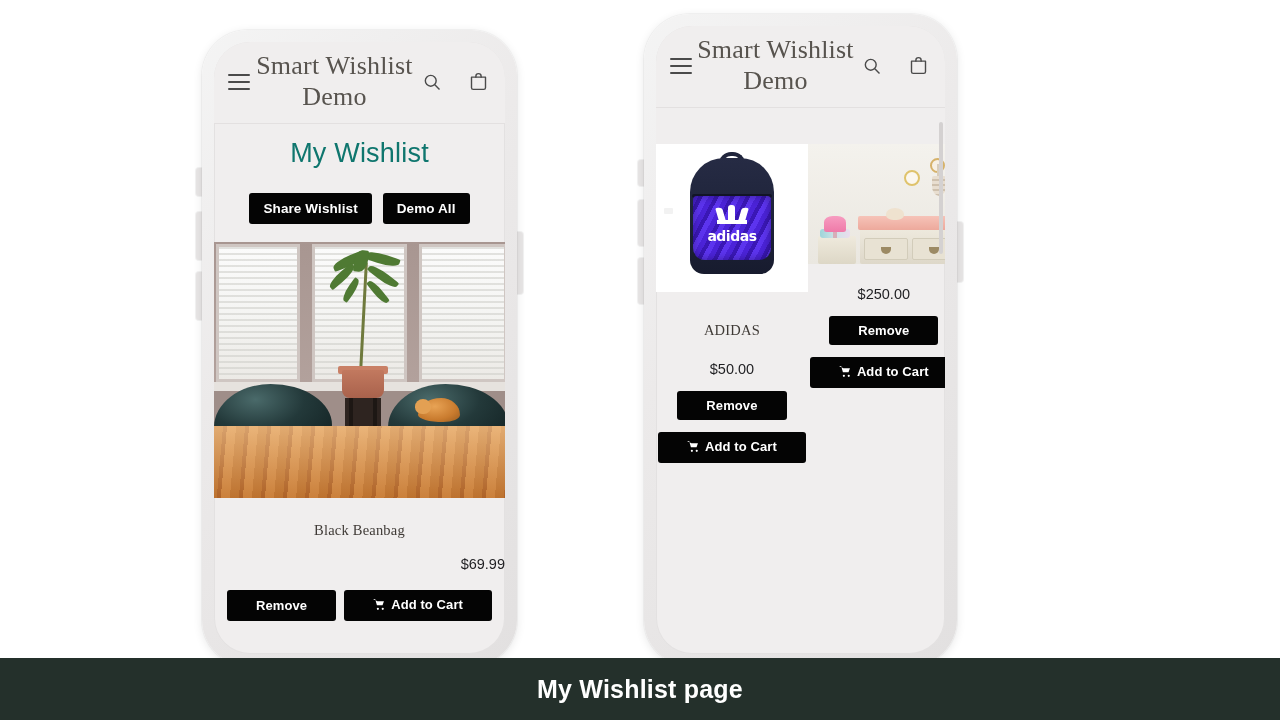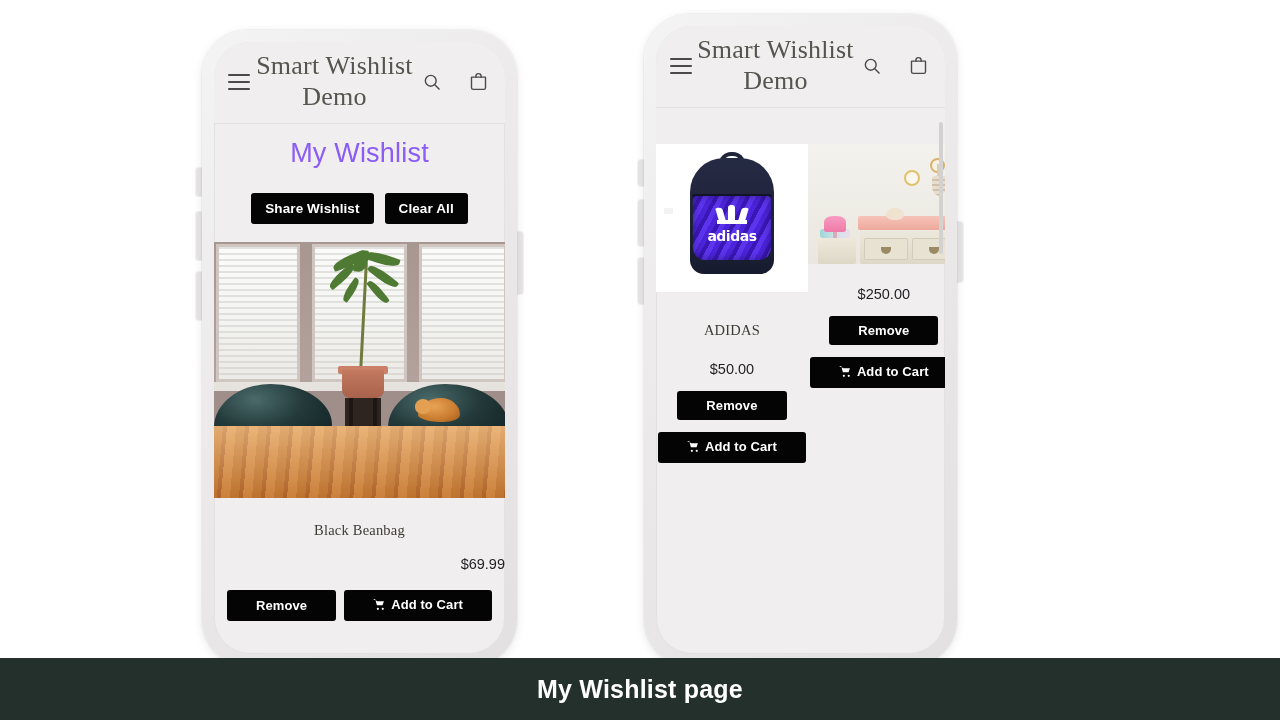--- a/index.html
+++ b/index.html
@@ -64,21 +64,21 @@
   .hamburger { width: 22px; display:flex; flex-direction:column; gap:5px; cursor:pointer;}
   .hamburger span { display:block; height:2px; background:#4a4a4a; border-radius:1px; }
   .shop-title {
     flex: 1; text-align:center;
     font-family: "Liberation Serif", serif;
     font-size: 26px; line-height: 1.17; color: #57534e; letter-spacing: .2px;
   }
 
   
   .wishlist-title {
-    text-align:center; font-size: 27px; color:#8b5cf6; letter-spacing:.2px;
+    text-align:center; font-size: 27px; color:#0f766e; letter-spacing:.2px;
     padding: 14px 0 0 0; font-weight: 400;
   }
   .action-row { display:flex; justify-content:center; gap:11px; padding: 24px 0 18px 0; }
   .btn-dark {
     background:#040404; color:#ffffff; border:none; border-radius:3px;
     font-family:"Liberation Sans", sans-serif; font-size:13.5px; font-weight:700;
     padding: 8px 14px; cursor:pointer; white-space:nowrap; letter-spacing:.1px;
   }
   .btn-dark.small { font-size:13px; padding:7px 29px; }
   .product-name {
@@ -311,21 +311,21 @@
               <path d="M9 7V6a3 3 0 0 1 6 0v1" stroke-linecap="round"></path>
             </svg>
           </div>
         </div>
       </div>
 
       <h1 class="wishlist-title">My Wishlist</h1>
 
       <div class="action-row">
         <button class="btn-dark">Share Wishlist</button>
-        <button class="btn-dark">Clear All</button>
+        <button class="btn-dark">Demo All</button>
       </div>
 
       <div>
         <div class="scene-beanbag">
           <div class="bb-wall"></div>
           <div class="bb-win bb-w1"></div>
           <div class="bb-win bb-w2"></div>
           <div class="bb-win bb-w3"></div>
           <div class="bb-sill"></div>
           <div class="bb-base"></div>

